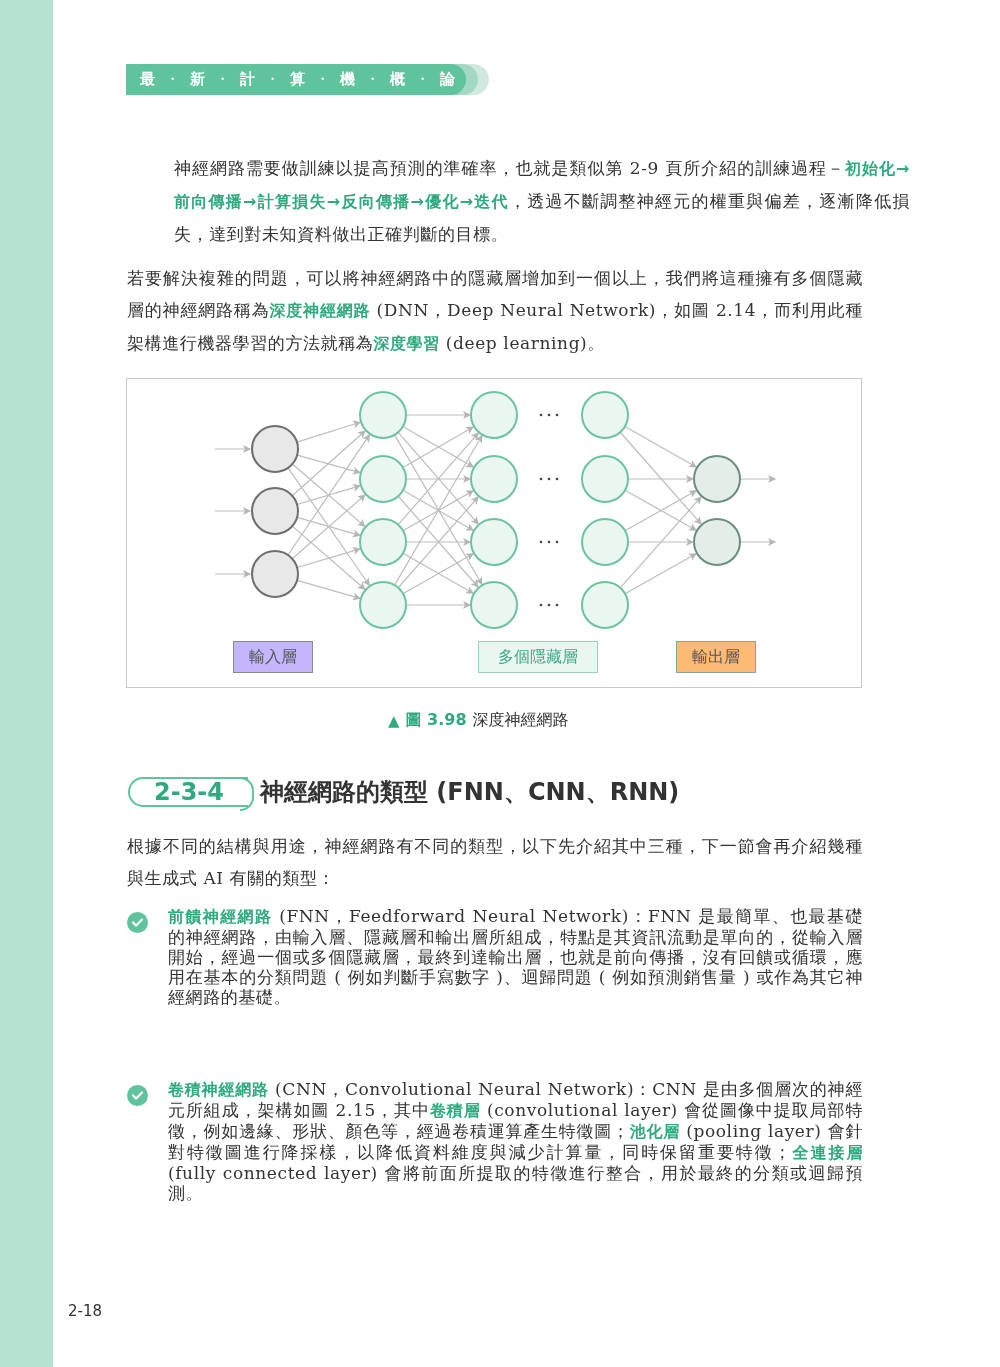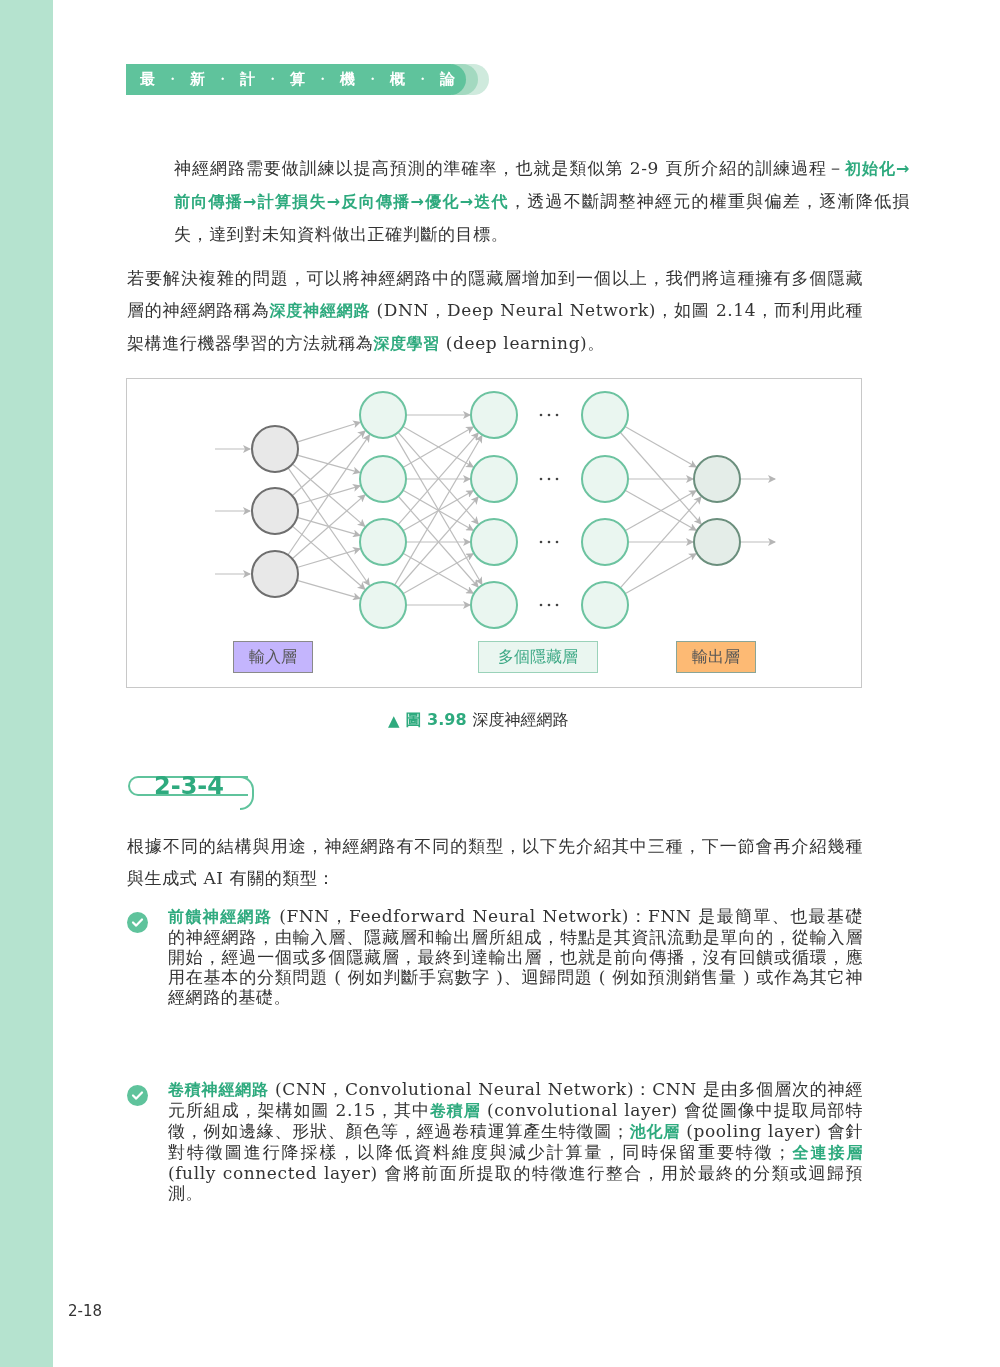--- a/index.html
+++ b/index.html
@@ -35,21 +35,21 @@
   .lbl-hidden { left: 307px; top: 262px; width: 120px; background: #eaf6f0; border: 1.5px solid #9ad2b9; color: #3ea986; margin-left: 44px; }
   .lbl-output { left: 549px; top: 262px; width: 80px; background: #fdba74; border: 1.5px solid #8aa597; color: #555; }
   .caption {
     position: absolute; left: 388px; top: 710px; font-family: "DejaVu Sans", sans-serif; font-size: 16px; color: #333;
     display: flex; align-items: center; gap: 6px;
   }
   .caption .tri { color: #2eaa7e; font-size: 15px; }
   .caption .fig-num { color: #2eaa7e; font-weight: bold; }
   .section-head { position: absolute; left: 128px; top: 776px; display: flex; align-items: center; }
   .section-num {
-    width: 120px; height: 20px; border: 2px solid #5fc39c; border-radius: 18px 0 0 18px; border-right: none;
+    width: 120px; height: 30px; border: 2px solid #5fc39c; border-radius: 18px 0 0 18px; border-right: none;
     position: relative; display: flex; align-items: center; justify-content: center; box-sizing: border-box;
     color: #2eaa7e; font-family: "DejaVu Sans", sans-serif; font-size: 24px; font-weight: bold;
   }
   .section-num::after {
     content: ""; position: absolute; right: -6px; top: -2px; width: 14px; height: 34px;
     border: 2px solid #5fc39c; border-left: none; border-radius: 0 18px 18px 0; box-sizing: border-box;
   }
   .section-title { margin-left: 12px; font-family: "DejaVu Sans", sans-serif; font-size: 24px; font-weight: bold; color: #333; }
   .bullet { position: absolute; left: 127px; width: 736px; }
   .bullet .check {
@@ -183,20 +183,21 @@
 </div>
 
 <div class="caption">
   <span class="tri">▲</span>
   <span class="fig-num">圖 3.98</span>
   <span>深度神經網路</span>
 </div>
 
 <div class="section-head">
   <div class="section-num">2-3-4</div>
+  <div class="section-title">神經網路的類型 (FNN、CNN、RNN)</div>
 </div>
 
 <div class="para" style="top:830px;">根據不同的結構與用途，神經網路有不同的類型，以下先介紹其中三種，下一節會再介紹幾種與生成式 AI 有關的類型：</div>
 
 <div class="bullet" style="top:906px;">
   <div class="check">
     <svg width="21" height="21" viewBox="0 0 21 21">
         <path d="M6 10.5 L9.2 13.6 L15 7.5" stroke="#fff" stroke-width="2.2" fill="none" stroke-linecap="round" stroke-linejoin="round"></path>
       </svg>
   </div>

